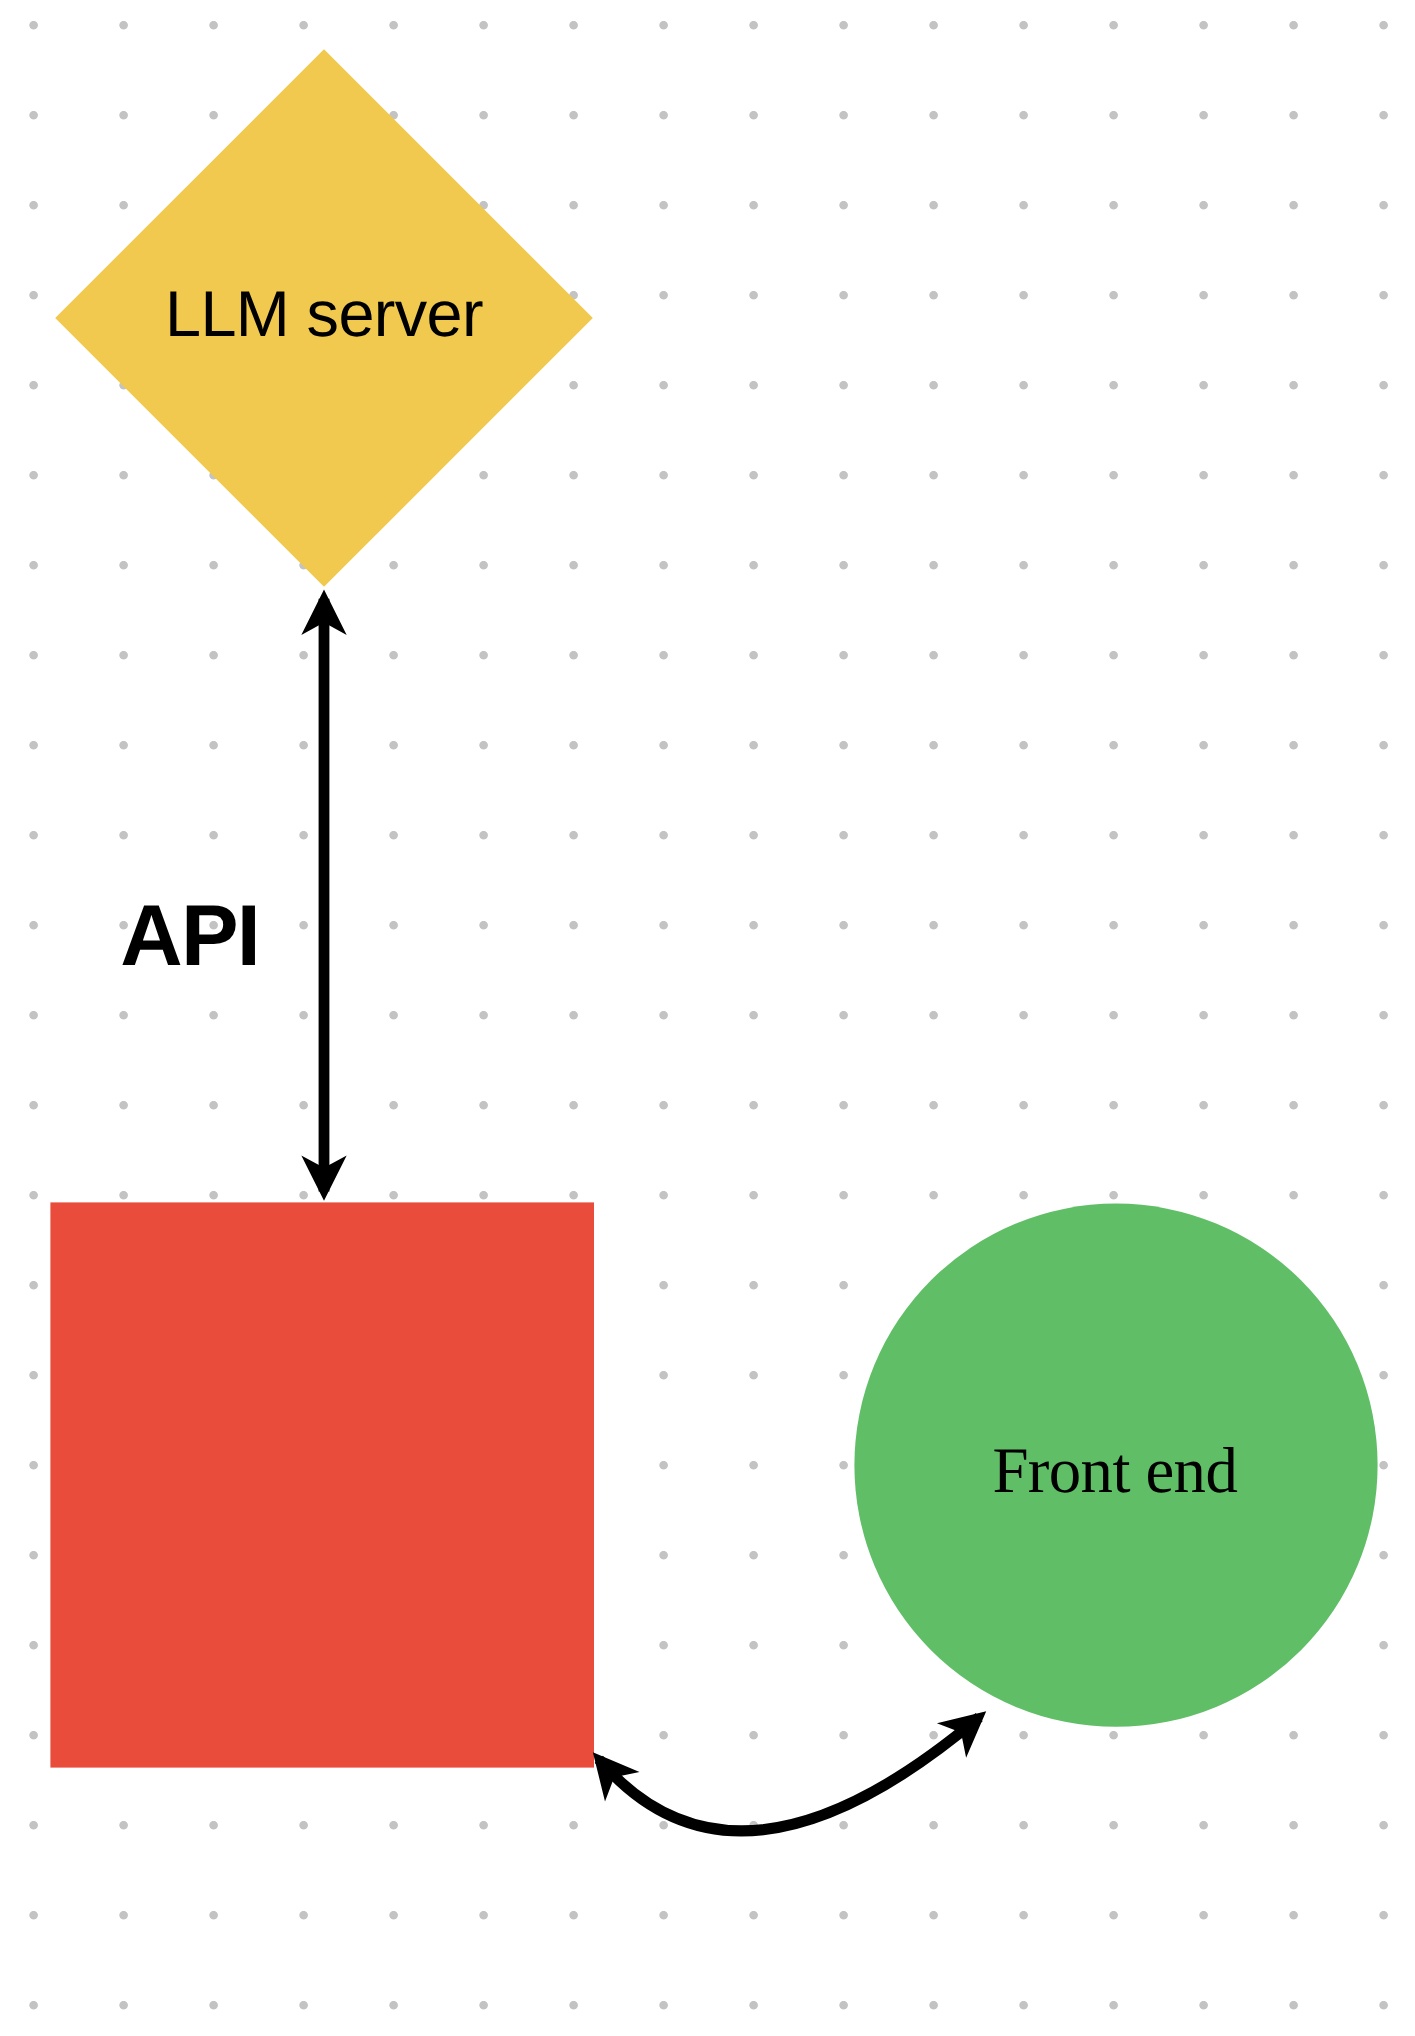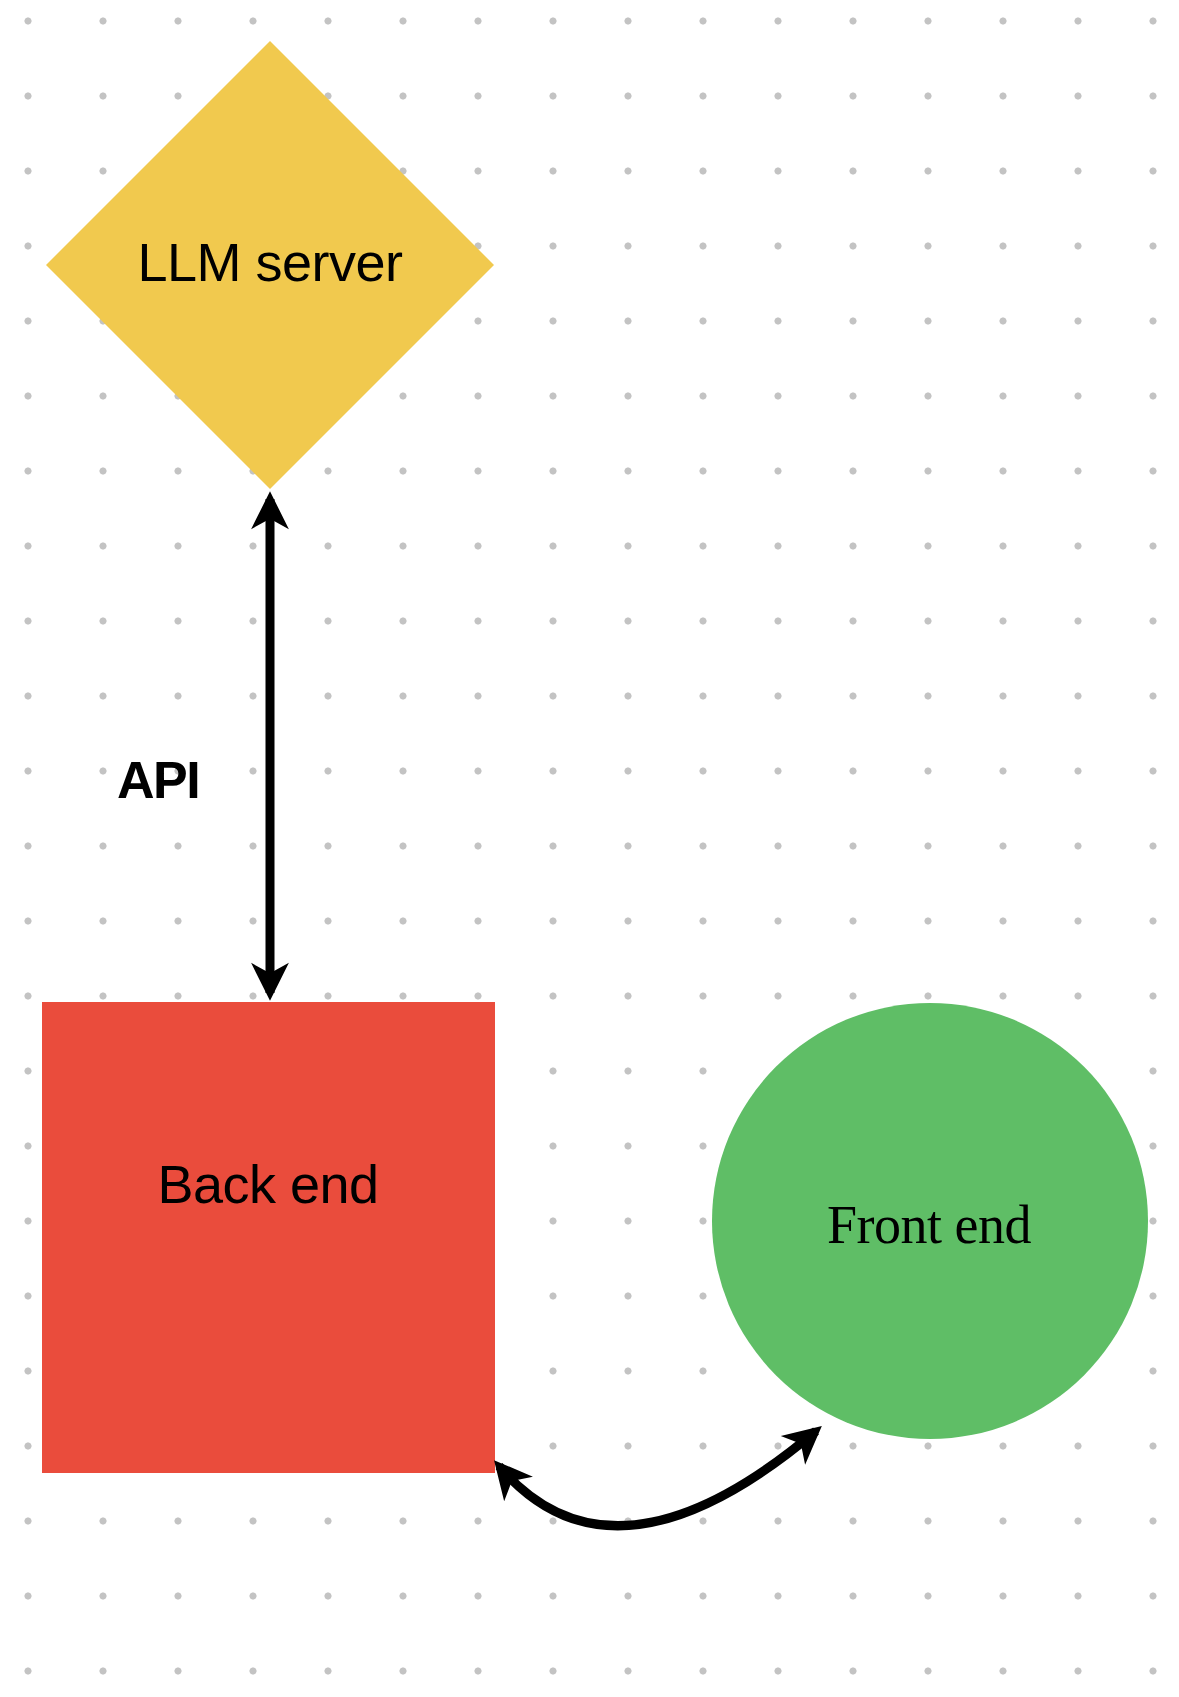--- a/index.html
+++ b/index.html
@@ -31,21 +31,21 @@
     color: #000000;
     text-align: center;
     line-height: 1.1;
   }
   .node-label {
     font-size: 54px;
     font-weight: 400;
     letter-spacing: -0.5px;
   }
   .edge-label {
-    font-size: 52px;
+    font-size: 72px;
     font-weight: 700;
     letter-spacing: -1.5px;
   }
   .label-llm     { left: 270px; top: 263px; }
   .label-back    { left: 268px; top: 1185px; }
   .label-front   { left: 929px; top: 1226px; font-family: Liberation Serif, serif; }
   .label-api     { left: 158px; top: 781px; }
   .label-webrtc  { left: 653px; top: 1602px; }
 </style>
 </head>
@@ -68,20 +68,19 @@
 
     <circle cx="930" cy="1221" r="218" fill="#5fbe66"></circle>
 
     <line x1="270" y1="499" x2="270" y2="993" stroke="#000000" stroke-width="9" fill="none" marker-start="url(#arrowhead)" marker-end="url(#arrowhead)"></line>
 
     <path d="M 499 1466 Q 614 1601 816 1431" stroke="#000000" stroke-width="9" fill="none" marker-start="url(#arrowhead)" marker-end="url(#arrowhead)"></path>
   </svg>
 
   <div class="label node-label label-llm">LLM server</div>
 
-  <div class="label node-label label-back">Back end</div>
 
   <div class="label node-label label-front">Front end</div>
 
   <div class="label edge-label label-api">API</div>
 
 
 </div>
 
 </body></html>

